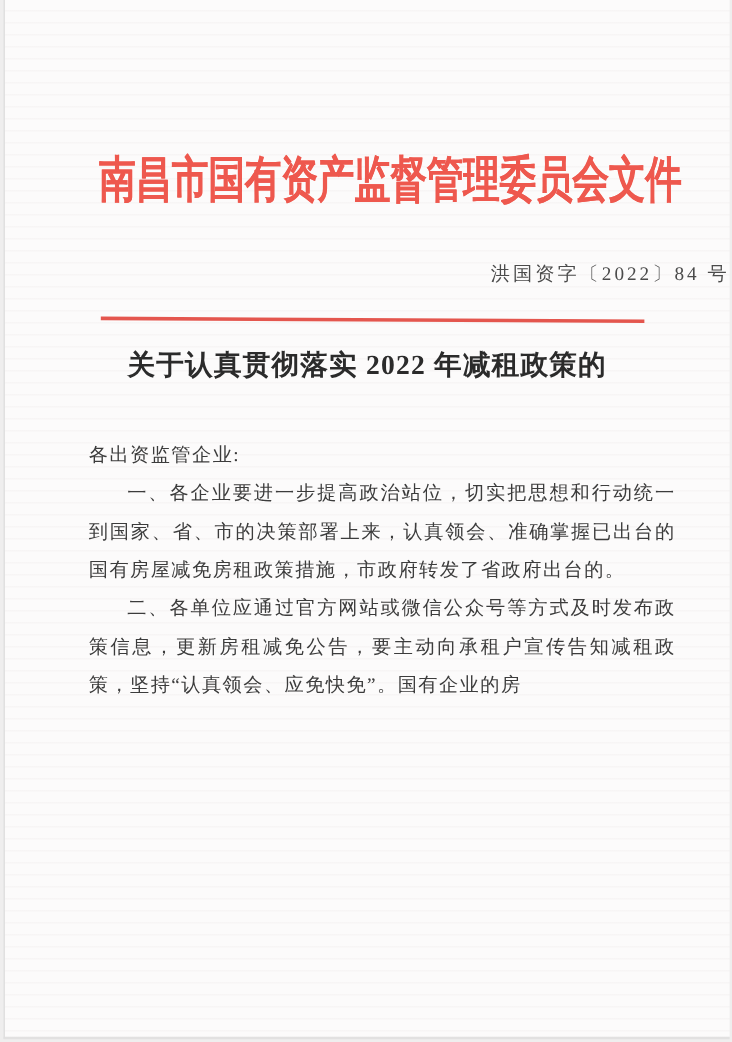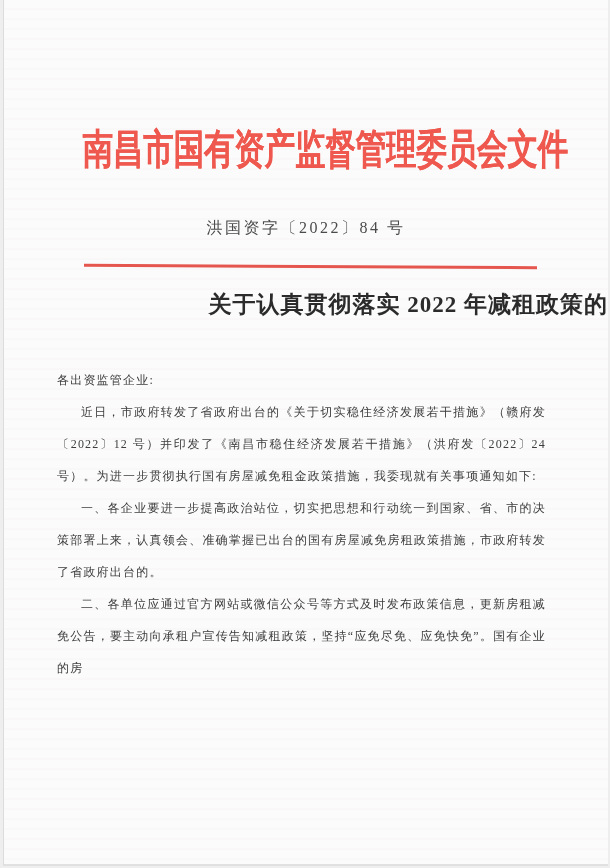--- a/index.html
+++ b/index.html
@@ -37,52 +37,52 @@
     transform: scaleX(0.74);
     transform-origin: center;
     white-space: nowrap;
     text-shadow: 0.5px 0 0 var(--header-red, #ee584e);
   }
   .doc-number {
     position: absolute;
     top: 218px;
     left: 0;
     width: 100%;
-    text-align: center;
+    text-align: right;
     font-size: 16px;
     color: #4b4b4b;
     letter-spacing: 2.5px;
   }
   .red-rule {
     position: absolute;
     top: 265px;
     left: 80px;
     width: 453px;
     height: 3px;
     background: var(--rule-red, #e4564e);
     transform: rotate(0.3deg);
   }
   .doc-title {
     position: absolute;
     top: 288px;
     left: 0;
     width: 100%;
-    text-align: right;
+    text-align: center;
     font-size: 23px;
     font-weight: bold;
     color: #2b2b2b;
     line-height: 33px;
     letter-spacing: 1px;
   }
   .doc-body {
     position: absolute;
     top: 364px;
-    left: 53px;
+    left: 70px;
     width: 489px;
-    font-size: 12px;
+    font-size: 16px;
     line-height: 32px;
     color: var(--text-color, #3c3c3c);
     letter-spacing: 1.2px;
     text-align: justify;
   }
   .doc-body p {
     margin: 0;
   }
   .doc-body p.indent {
     text-indent: 2em;
@@ -98,18 +98,17 @@
   <div class="doc-number">洪国资字〔2022〕84 号</div>
 
   <div class="red-rule"></div>
 
   <div class="doc-title">
     <div>关于认真贯彻落实 2022 年减租政策的</div>
   </div>
 
   <div class="doc-body">
     <p>各出资监管企业:</p>
-    <p class="indent">近日，市政府转发了省政府出台的《关于切实稳住经济发展若干措施》（赣府发〔2022〕12 号）并印发了《南昌市稳住经济发展若干措施》（洪府发〔2022〕24 号）。为进一步贯彻执行国有房屋减免租金政策措施，我委现就有关事项通知如下:</p>
     <p class="indent">一、各企业要进一步提高政治站位，切实把思想和行动统一到国家、省、市的决策部署上来，认真领会、准确掌握已出台的国有房屋减免房租政策措施，市政府转发了省政府出台的。</p>
-    <p class="indent">二、各单位应通过官方网站或微信公众号等方式及时发布政策信息，更新房租减免公告，要主动向承租户宣传告知减租政策，坚持“应免尽免、应免快免”。国有企业的房</p>
+    <p class="indent">二、各单位应通过官方网站或微信公众号等方式及时发布政策信息，更新房租减免公告，要主动向承租户宣传告知减租政策，坚持“认真领会、应免快免”。国有企业的房</p>
   </div>
 
 </div>
 
 </body></html>

